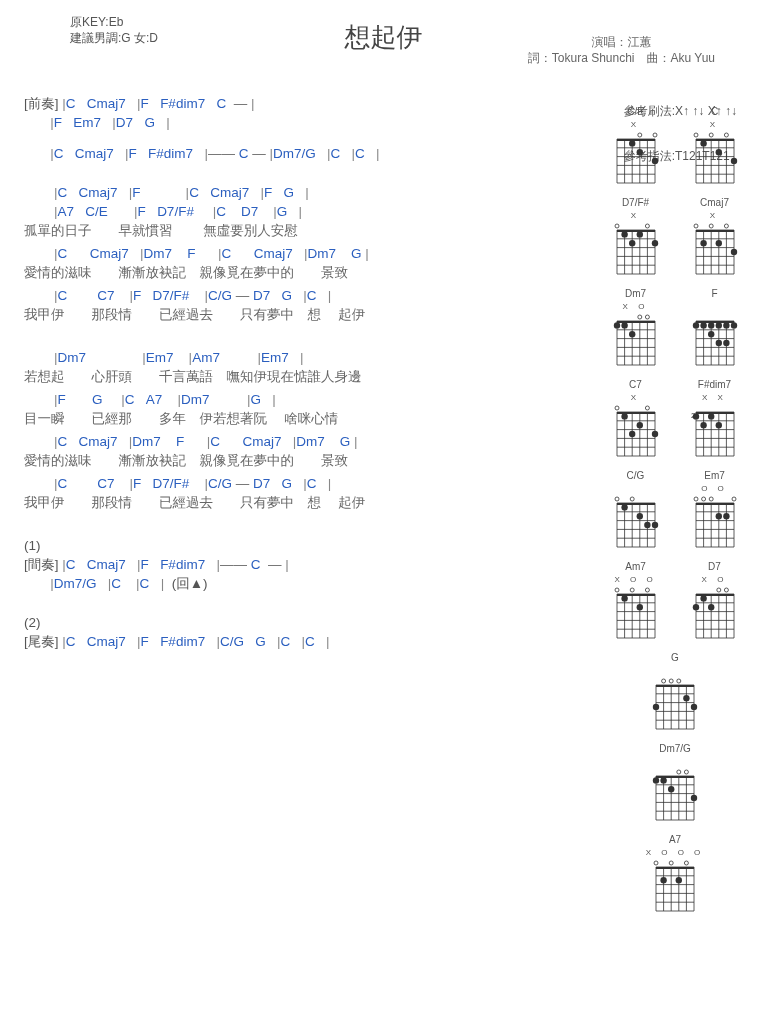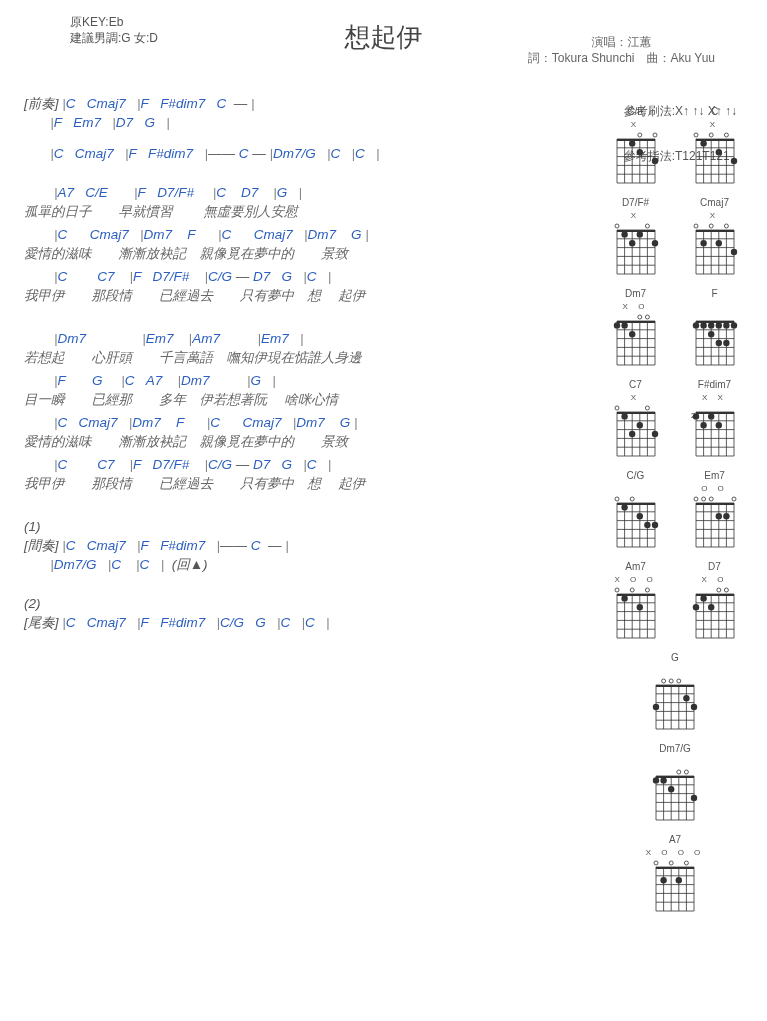--- a/index.html
+++ b/index.html
@@ -50,21 +50,20 @@
     right: 30px;
     font-size: 12px;
     line-height: 15px;
     color: #555;
     white-space: pre;
   }
   .body-area {
     position: relative;
     padding: 15px 0 0 24px;
     width: 600px;
-    font-style: italic;
   }
   .line {
     display: block;
     white-space: pre;
     font-size: 13.5px;
     line-height: 17px;
     margin-bottom: 2px;
     color: #666;
   }
   .bar { color: #888; }
@@ -136,20 +135,21 @@
 
 <div class="body-area">
 
   <div class="line"><span class="section-label">[前奏]</span> <span class="bar">|</span><span class="chord">C</span>   <span class="chord">Cmaj7</span>   <span class="bar">|</span><span class="chord">F</span>   <span class="chord">F#dim7</span>   <span class="chord">C</span>  — <span class="bar">|</span></div>
   <div class="line">       <span class="bar">|</span><span class="chord">F</span>   <span class="chord">Em7</span>   <span class="bar">|</span><span class="chord">D7</span>   <span class="chord">G</span>   <span class="bar">|</span></div>
   <div class="gap"></div>
   <div class="line">       <span class="bar">|</span><span class="chord">C</span>   <span class="chord">Cmaj7</span>   <span class="bar">|</span><span class="chord">F</span>   <span class="chord">F#dim7</span>   <span class="bar">|</span>—— <span class="chord">C</span> — <span class="bar">|</span><span class="chord">Dm7/G</span>   <span class="bar">|</span><span class="chord">C</span>   <span class="bar">|</span><span class="chord">C</span>   <span class="bar">|</span></div>
 
   <div class="big-gap"></div>
 
+  <div class="line">        <span class="bar">|</span><span class="chord">C</span>   <span class="chord">Cmaj7</span>   <span class="bar">|</span><span class="chord">F</span>            <span class="bar">|</span><span class="chord">C</span>   <span class="chord">Cmaj7</span>   <span class="bar">|</span><span class="chord">F</span>   <span class="chord">G</span>   <span class="bar">|</span></div>
 
   <div class="line">        <span class="bar">|</span><span class="chord">A7</span>   <span class="chord">C/E</span>       <span class="bar">|</span><span class="chord">F</span>   <span class="chord">D7/F#</span>     <span class="bar">|</span><span class="chord">C</span>    <span class="chord">D7</span>    <span class="bar">|</span><span class="chord">G</span>   <span class="bar">|</span></div>
   <div class="line lyrics">孤單的日子　　早就慣習　　 無虛要別人安慰</div>
 
   <div class="line">        <span class="bar">|</span><span class="chord">C</span>      <span class="chord">Cmaj7</span>   <span class="bar">|</span><span class="chord">Dm7</span>    <span class="chord">F</span>      <span class="bar">|</span><span class="chord">C</span>      <span class="chord">Cmaj7</span>   <span class="bar">|</span><span class="chord">Dm7</span>    <span class="chord">G</span> <span class="bar">|</span></div>
   <div class="line lyrics">愛情的滋味　　漸漸放袂記　親像覓在夢中的　　景致</div>
 
   <div class="line">        <span class="bar">|</span><span class="chord">C</span>        <span class="chord">C7</span>    <span class="bar">|</span><span class="chord">F</span>   <span class="chord">D7/F#</span>    <span class="bar">|</span><span class="chord">C/G</span> — <span class="chord">D7</span>   <span class="chord">G</span>   <span class="bar">|</span><span class="chord">C</span>   <span class="bar">|</span></div>
   <div class="line lyrics">我甲伊　　那段情　　已經過去　　只有夢中　想　 起伊</div>
 

